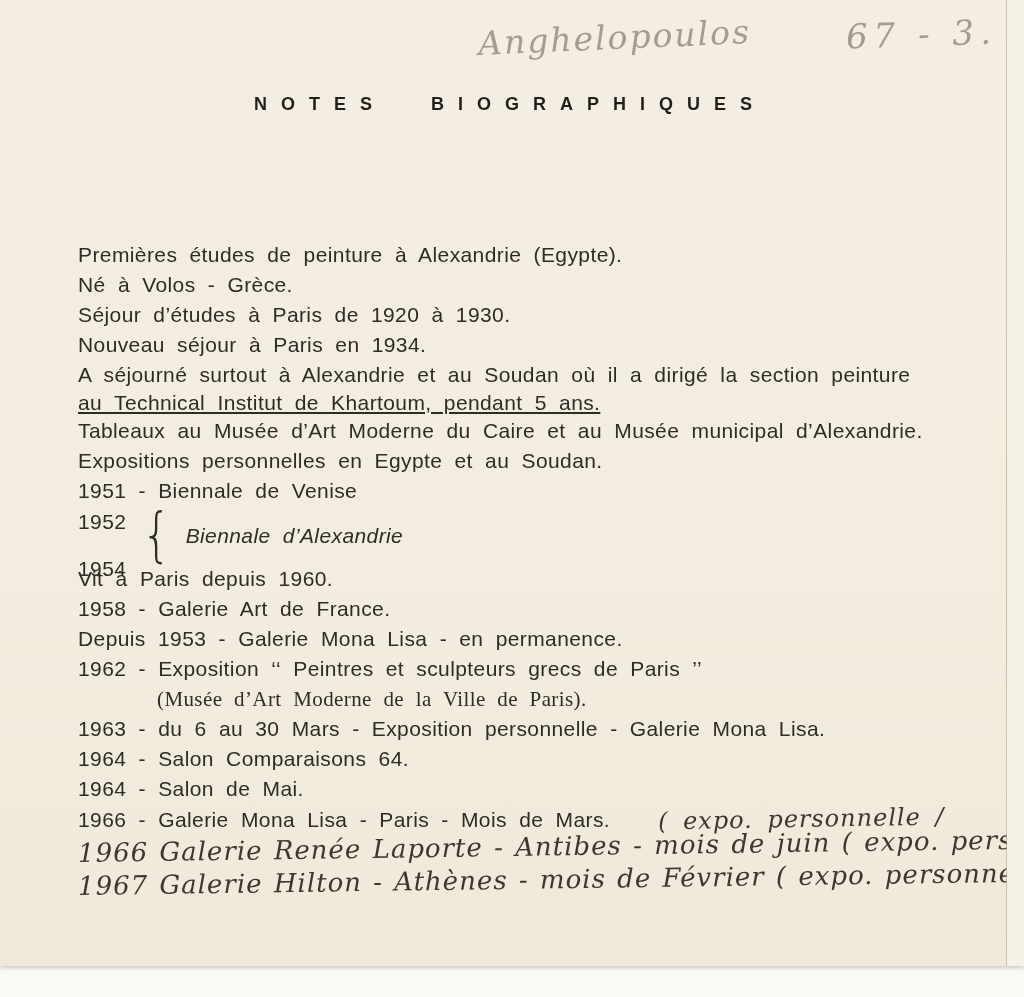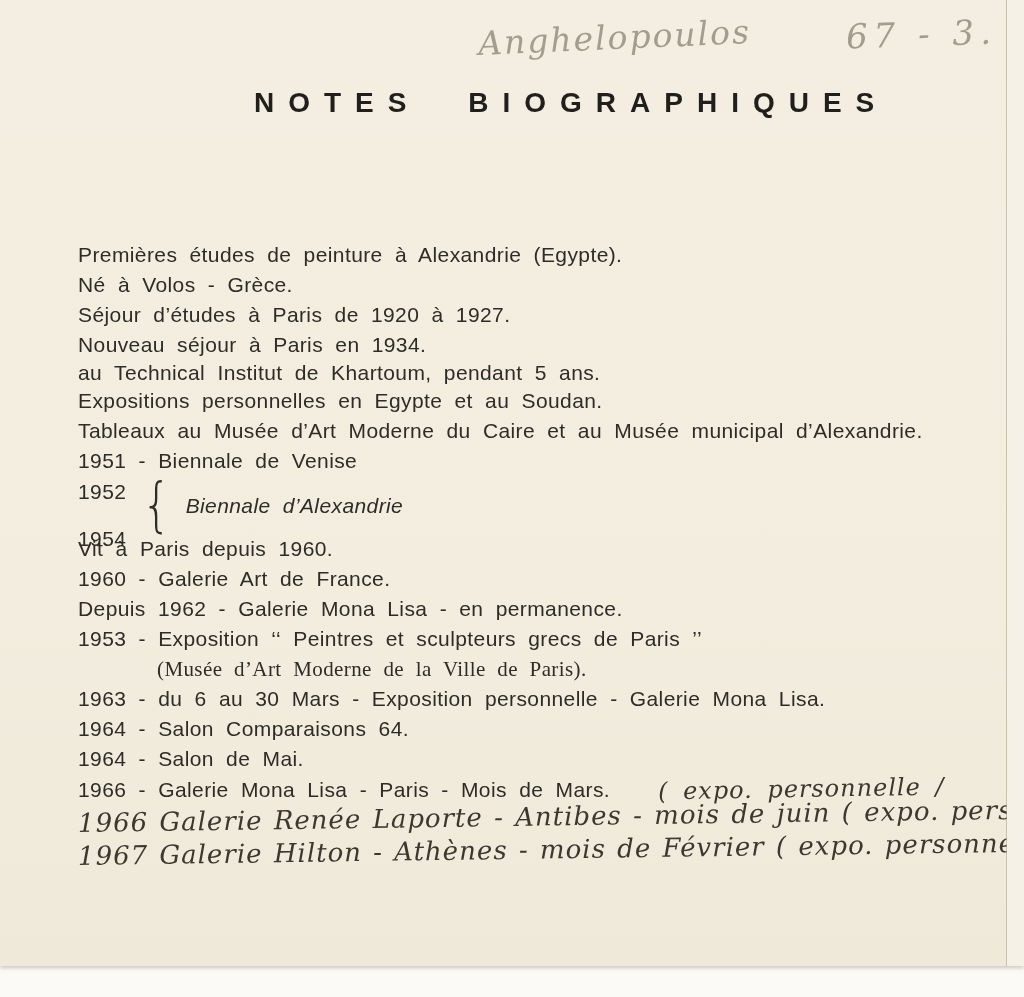--- a/index.html
+++ b/index.html
@@ -59,23 +59,23 @@
   .pencil-code {
     top: 14px;
     left: 846px;
     font-size: 34px;
     transform: rotate(-2deg);
     letter-spacing: 6px;
   }
 
   .doc-title {
     position: absolute;
-    top: 87px;
+    top: 94px;
     left: 254px;
-    font-size: 28px;
+    font-size: 18px;
     font-weight: bold;
     color: #211f1c;
     letter-spacing: 14px;
     word-spacing: 26px;
     white-space: nowrap;
   }
 
   .body-text {
     position: absolute;
     top: 240px;
@@ -85,20 +85,21 @@
     color: #2e2c27;
     word-spacing: 6px;
     letter-spacing: 0.4px;
   }
   .line {
     line-height: 30px;
     white-space: nowrap;
   }
   .line.cont {
     line-height: 26px;
+    text-decoration: underline;
   }
   .line.indented {
     padding-left: 79px;
     font-family: Liberation Serif, serif;
   }
   .brace-group {
     display: flex;
     align-items: center;
     height: 58px;
     line-height: normal;
@@ -167,40 +168,41 @@
   <div class="paper">
 
     <span class="pencil pencil-name">Anghelopoulos</span>
     <span class="pencil pencil-code">67 - 3.</span>
 
     <h1 class="doc-title" style="margin:0;">NOTES BIOGRAPHIQUES</h1>
 
     <div class="body-text">
       <div class="line">Premières études de peinture à Alexandrie (Egypte).</div>
       <div class="line">Né à Volos - Grèce.</div>
-      <div class="line">Séjour d’études à Paris de 1920 à 1927.</div>
+      <div class="line">Séjour d’études à Paris de 1920 à 1930.</div>
       <div class="line">Nouveau séjour à Paris en 1934.</div>
+      <div class="line">A séjourné surtout à Alexandrie et au Soudan où il a dirigé la section peinture</div>
       <div class="line cont">au Technical Institut de Khartoum, pendant 5 ans.</div>
+      <div class="line">Tableaux au Musée d’Art Moderne du Caire et au Musée municipal d’Alexandrie.</div>
       <div class="line">Expositions personnelles en Egypte et au Soudan.</div>
-      <div class="line">Tableaux au Musée d’Art Moderne du Caire et au Musée municipal d’Alexandrie.</div>
       <div class="line">1951 - Biennale de Venise</div>
 
       <div class="brace-group">
         <span class="brace-years">
           <span>1952</span>
           <span>1954</span>
         </span>
         <span class="brace-glyph">{</span>
         <span class="brace-label">Biennale d’Alexandrie</span>
       </div>
 
       <div class="line">Vit à Paris depuis 1960.</div>
-      <div class="line">1960 - Galerie Art de France.</div>
-      <div class="line">Depuis 1962 - Galerie Mona Lisa - en permanence.</div>
-      <div class="line">1953 - Exposition ‘‘ Peintres et sculpteurs grecs de Paris ’’</div>
+      <div class="line">1958 - Galerie Art de France.</div>
+      <div class="line">Depuis 1953 - Galerie Mona Lisa - en permanence.</div>
+      <div class="line">1962 - Exposition ‘‘ Peintres et sculpteurs grecs de Paris ’’</div>
       <div class="line indented">(Musée d’Art Moderne de la Ville de Paris).</div>
       <div class="line">1963 - du 6 au 30 Mars - Exposition personnelle - Galerie Mona Lisa.</div>
       <div class="line">1964 - Salon Comparaisons 64.</div>
       <div class="line">1964 - Salon de Mai.</div>
 
       <div class="line-1966">
         <span>1966 - Galerie Mona Lisa - Paris - Mois de Mars.</span>
         <span class="ink inline-hw">( expo. personnelle /</span>
       </div>
 

